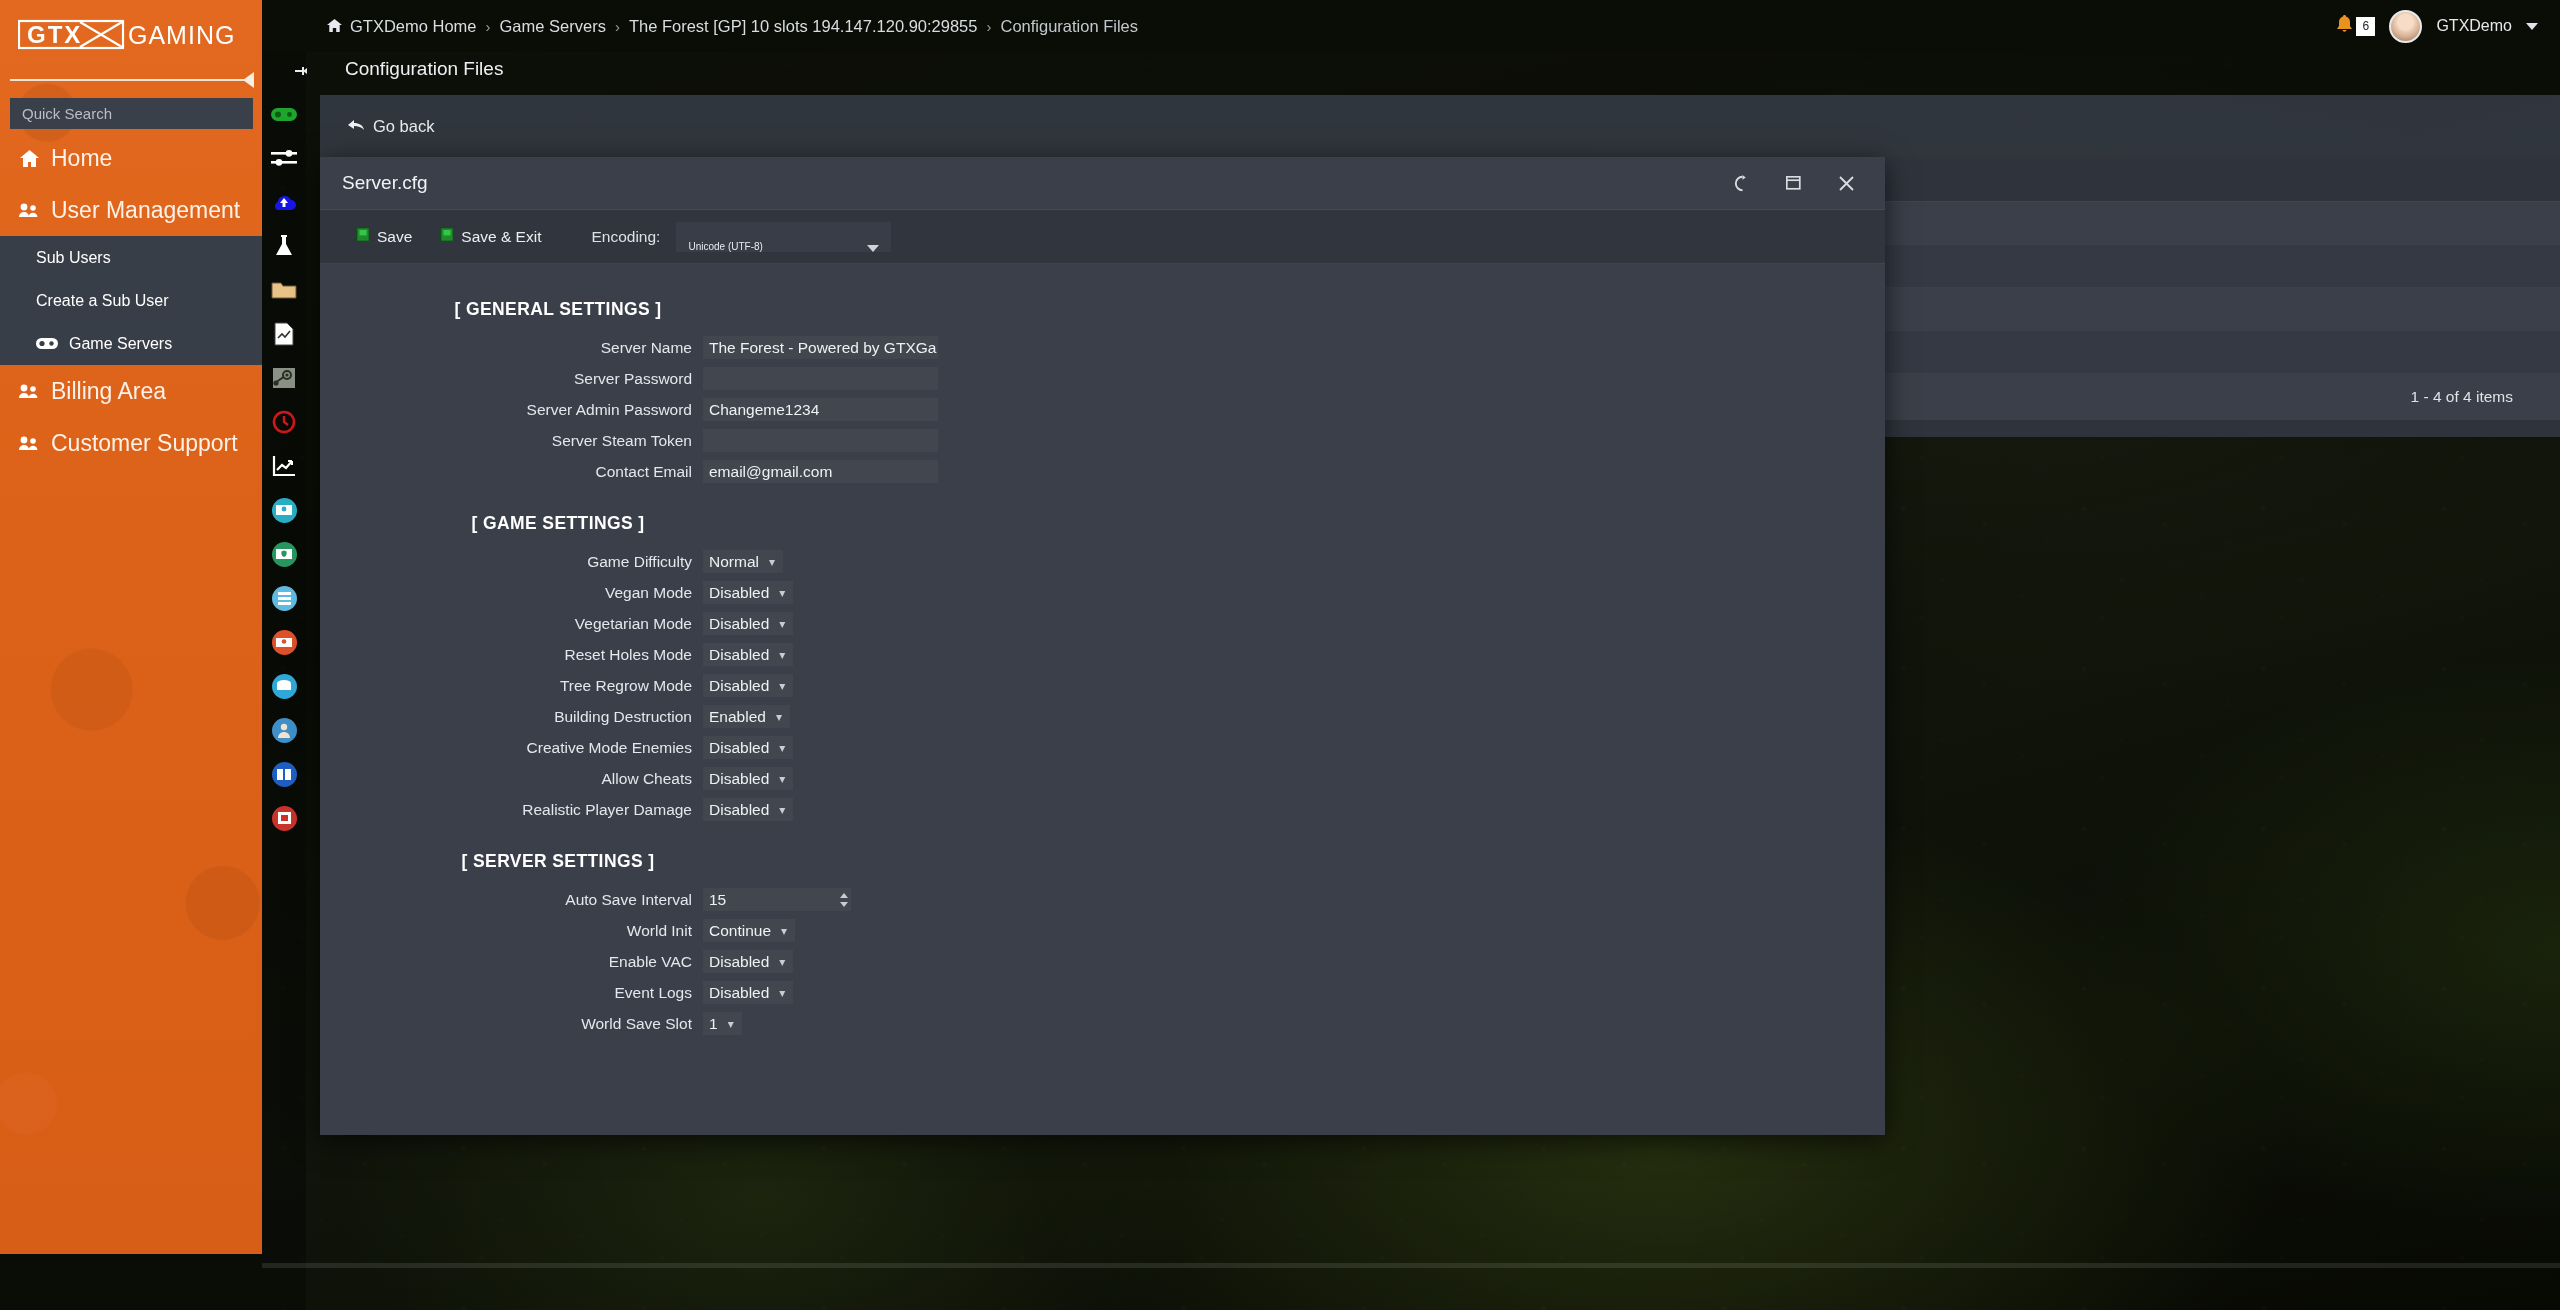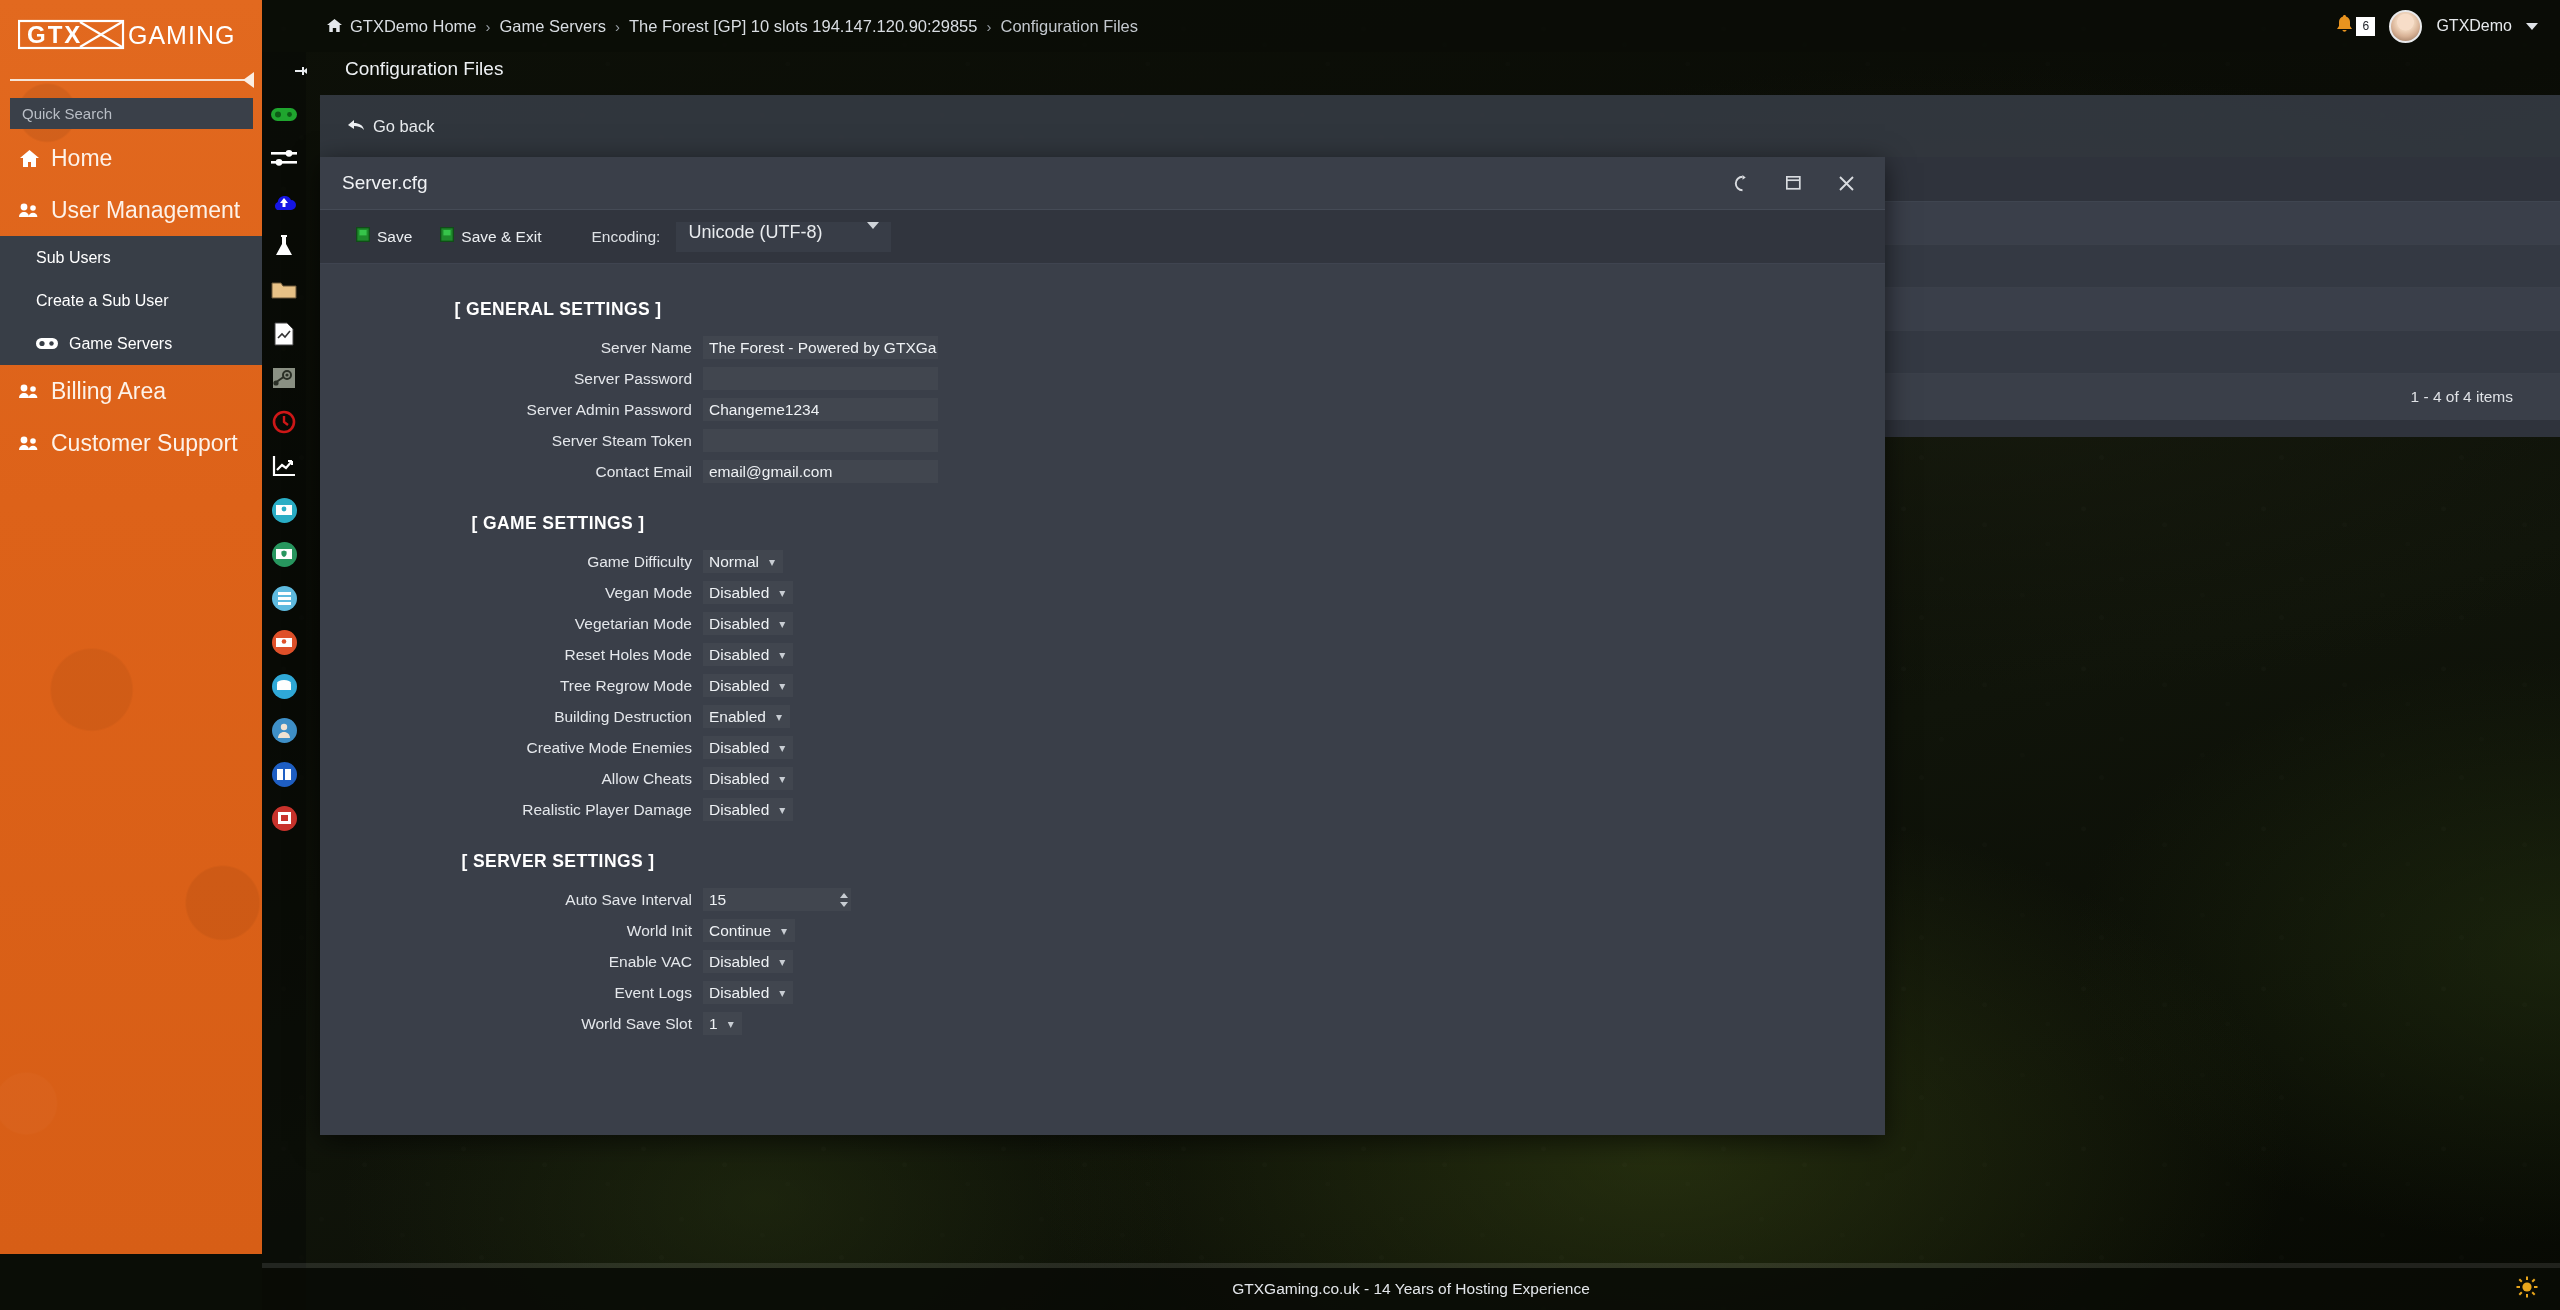--- a/index.html
+++ b/index.html
@@ -178,22 +178,22 @@
     border-bottom:1px solid #3f4450;
   }
   .tool-btn{
     display:flex; align-items:center; gap:7px; color:#eceff2; font-size:15.5px;
     cursor:pointer; padding:0 14px; height:30px;
   }
   .tool-btn:first-child{ margin-left:22px; }
   .enc-label{ color:#dde1e5; font-size:15.5px; margin-left:36px; }
   .enc-select{
     margin-left:16px; width:215px; height:30px; background:#383d47;
-    display:flex; align-items:flex-start; justify-content:space-between;
-    padding:0 12px; color:#e8ebee; font-size:18px; cursor:pointer;
+    display:flex; align-items:flex-end; justify-content:space-between;
+    padding:0 12px; color:#e8ebee; font-size:10px; cursor:pointer;
   }
   .enc-arrow{ width:0;height:0;border-left:6px solid transparent;border-right:6px solid transparent;border-top:7px solid #cfd4d9;}
 
   .modal-body{ flex:1; background:#3a3f49; overflow:hidden; padding-top:35px;padding-left:35px;}
   .cfg{ width:760px; margin-left:0; }
   .sec-title{
     text-align:center; color:#ffffff; font-size:17.5px; font-weight:bold;
     letter-spacing:.4px; width:400px; margin-left:3px;
   }
   .sec-gap{ height:12px; }
@@ -713,32 +713,14 @@
               <span class="chev">▾</span>
             </span>
           </div>
         </div>
 
       </div>
     </div>
   </div>
 
   <div class="strip"></div>
-  <div class="footer">
-    <span>GTXGaming.co.uk - 14 Years of Hosting Experience</span>
-    <span class="theme-icon">
-      <svg width="22" height="22" viewBox="0 0 22 22">
-        <circle cx="11" cy="11" r="4.6" fill="#e8a51c"></circle>
-        <g stroke="#e8a51c" stroke-width="2">
-          <line x1="11" y1="0.5" x2="11" y2="4"></line>
-            <line x1="11" y1="18" x2="11" y2="21.5"></line>
-          <line x1="0.5" y1="11" x2="4" y2="11"></line>
-            <line x1="18" y1="11" x2="21.5" y2="11"></line>
-          <line x1="3.3" y1="3.3" x2="5.8" y2="5.8"></line>
-            <line x1="16.2" y1="16.2" x2="18.7" y2="18.7"></line>
-          <line x1="18.7" y1="3.3" x2="16.2" y2="5.8"></line>
-            <line x1="5.8" y1="16.2" x2="3.3" y2="18.7"></line>
-        </g>
-      </svg>
-    </span>
-  </div>
 
 </div>
 
 </body></html>

